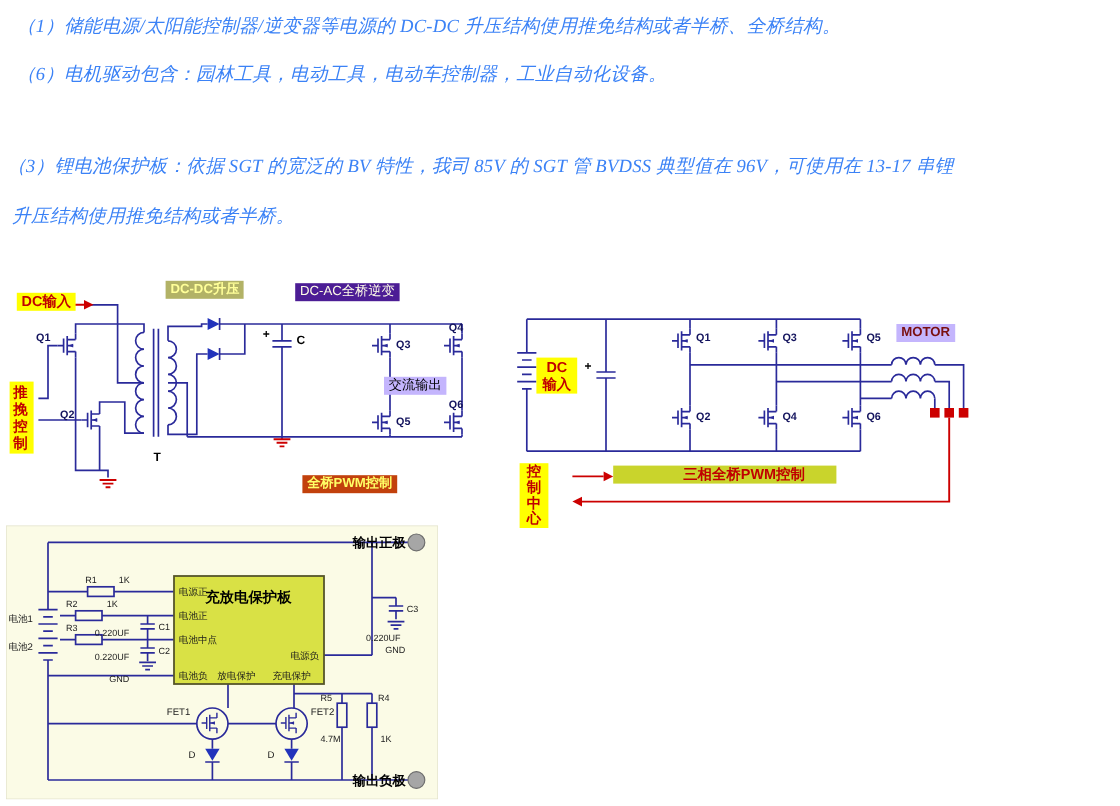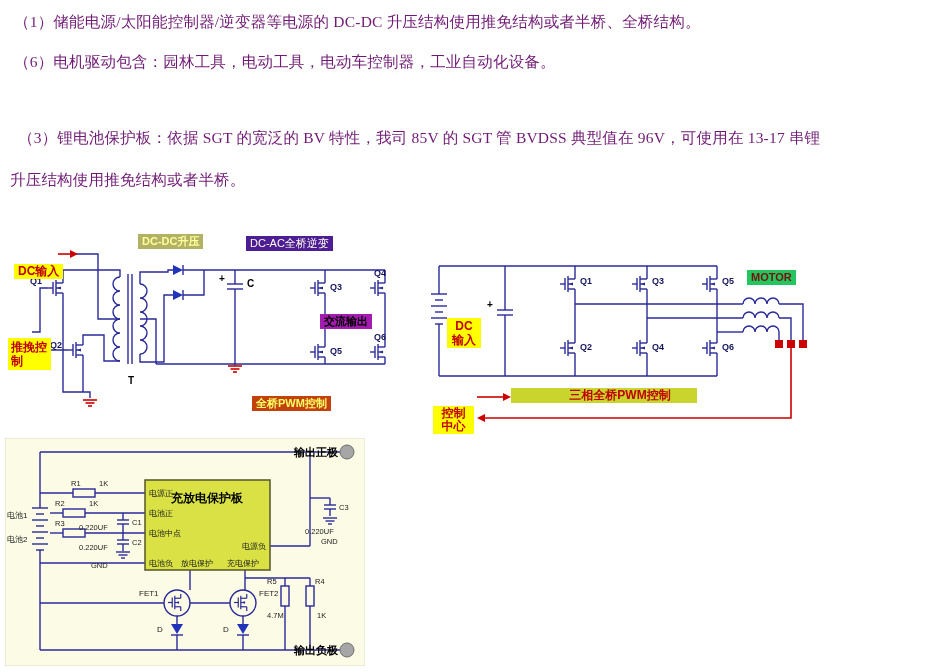--- a/index.html
+++ b/index.html
@@ -4,33 +4,33 @@
 <style>
   html,body{margin:0;padding:0;}
   body{
     width:933px;height:672px;position:relative;overflow:hidden;
     background:#ffffff;
     font-family:"Liberation Sans", sans-serif;
   }
   .para{
     position:absolute;
     font-family:"Liberation Serif", serif;
-    font-size:15.5px;color:#701a75;white-space:nowrap;letter-spacing:0.2px;
+    font-size:15.5px;color:#3b82f6;white-space:nowrap;letter-spacing:0.2px;font-style:italic;
   }
   .diagram{position:absolute;}
   .diagram svg{display:block;}
   .ov{position:absolute;box-sizing:border-box;font-size:11px;line-height:13px;
       padding:1px 4px;white-space:normal;}
-  .yl{background:#ffff00;color:#c00000;font-weight:bold;margin-top:20px;}
-  .yl-blk{background:#a21caf;color:#000;font-weight:bold;}
+  .yl{background:#ffff00;color:#c00000;font-weight:bold;}
+  .yl-blk{background:#c4b5fd;color:#000;font-weight:normal;}
   .olive{background:#b2b266;color:#ffff99;font-weight:bold;margin-left:40px;}
   .olive2{background:#4c1d95;color:#fffde8;}
   .dark{background:#c2410c;color:#ffff66;font-weight:bold;}
   .pwm3{background:#c9d42c;color:#c00000;font-weight:bold;font-size:12px;text-align:center;padding-left:36px;}
-  .motor{background:#22c55e;color:#7a1010;font-weight:bold;}
+  .motor{background:#c4b5fd;color:#7a1010;font-weight:bold;}
   .vstack{line-height:14px;font-size:12px;}
   svg .cw{stroke:#2a2a9a;stroke-width:1.4;fill:none;}
   svg .red{stroke:#cc0000;stroke-width:1.6;fill:none;}
   svg .redf{fill:#cc0000;stroke:none;}
   svg text{font-family:"Liberation Sans", sans-serif;fill:#111;font-size:9px;}
   svg .ref{font-size:9px;fill:#14145e;font-weight:bold;}
   svg .blk{font-size:10px;fill:#000;font-weight:bold;}
   svg .tiny{font-size:7.5px;fill:#222;}
   svg .pin{font-size:8px;fill:#1a1a1a;}
   svg .title{font-size:12px;font-weight:bold;fill:#000;}
@@ -55,21 +55,21 @@
     <g id="gndr">
       <line x1="-7" y1="0" x2="7" y2="0"></line>
       <line x1="-4.5" y1="3" x2="4.5" y2="3"></line>
       <line x1="-2" y1="6" x2="2" y2="6"></line>
     </g>
   </defs>
 </svg>
 
 <div class="para" style="left:14px;top:12px">（1）储能电源/太阳能控制器/逆变器等电源的 DC-DC 升压结构使用推免结构或者半桥、全桥结构。</div>
 <div class="para" style="left:14px;top:52px">（6）电机驱动包含：园林工具，电动工具，电动车控制器，工业自动化设备。</div>
-<div class="para" style="left:18px;top:128px">（3）锂电池保护板：依据 SGT 的宽泛的 BV 特性，我司 85V 的 SGT 管 BVDSS 典型值在 96V，可使用在 13-17 串锂</div>
+<div class="para" style="left:6px;top:128px">（3）锂电池保护板：依据 SGT 的宽泛的 BV 特性，我司 85V 的 SGT 管 BVDSS 典型值在 96V，可使用在 13-17 串锂</div>
 <div class="para" style="left:10px;top:170px">升压结构使用推免结构或者半桥。</div>
 
 <div class="diagram" style="left:8px;top:232px;width:385px;height:205px">
   <svg width="385" height="205" viewBox="0 0 385 205">
     <g class="cw">
       <polyline points="66,22 90,22 90,87 112,87"></polyline>
       <polyline points="55,46 55,38 112,38 112,45"></polyline>
       <polyline points="75,108 75,103 96,103 96,129 112,129"></polyline>
       <polyline points="55,66 55,160 82,160 82,166"></polyline>
       <polyline points="75,128 75,160"></polyline>
@@ -122,21 +122,21 @@
     <text x="366" y="44" class="ref">Q4</text>
     <text x="322" y="122" class="ref">Q5</text>
     <text x="366" y="108" class="ref">Q6</text>
     <text x="120" y="152" class="blk">T</text>
     <text x="211" y="50" class="blk">+</text>
     <text x="239" y="55" class="blk">C</text>
   </svg>
   <div class="ov yl" style="left:6px;top:12px;font-size:12px">DC输入</div>
   <div class="ov olive" style="left:90px;top:2px">DC-DC升压</div>
   <div class="ov olive2" style="left:238px;top:4px">DC-AC全桥逆变</div>
-  <div class="ov yl vstack" style="left:0px;top:86px;width:43px;padding:2px 3px">推挽控制</div>
+  <div class="ov yl vstack" style="left:0px;top:86px;width:20px;padding:2px 3px">推挽控制</div>
   <div class="ov yl-blk" style="left:312px;top:82px">交流输出</div>
   <div class="ov dark" style="left:244px;top:164px">全桥PWM控制</div>
 </div>
 
 <div class="diagram" style="left:425px;top:246px;width:460px;height:190px">
   <svg width="460" height="190" viewBox="0 0 460 190">
     <g class="cw">
       <line x1="14" y1="20" x2="14" y2="48"></line>
       <line x1="6" y1="48" x2="22" y2="48"></line>
       <line x1="10" y1="54" x2="18" y2="54"></line>
@@ -186,21 +186,21 @@
     <text x="155" y="38" class="ref">Q1</text>
     <text x="227" y="38" class="ref">Q3</text>
     <text x="297" y="38" class="ref">Q5</text>
     <text x="155" y="104" class="ref">Q2</text>
     <text x="227" y="104" class="ref">Q4</text>
     <text x="297" y="104" class="ref">Q6</text>
     <text x="62" y="62" class="blk">+</text>
   </svg>
   <div class="ov yl vstack" style="left:22px;top:52px;width:34px;text-align:center">DC输入</div>
   <div class="ov motor" style="left:322px;top:24px">MOTOR</div>
-  <div class="ov yl" style="left:8px;top:140px;width:41px;font-size:12px;text-align:center">
+  <div class="ov yl" style="left:8px;top:140px;width:24px;font-size:12px;text-align:center">
     <span>控制</span><br>
     <span>中心</span>
   </div>
   <div class="ov pwm3" style="left:86px;top:142px;width:186px">三相全桥PWM控制</div>
 </div>
 
 <div class="diagram" style="left:5px;top:438px;width:360px;height:228px">
   <svg width="360" height="228" viewBox="0 0 360 228">
     <rect x="0" y="0" width="360" height="228" fill="#fbfbe6" stroke="#e0e0c8"></rect>
     <g class="cw">

